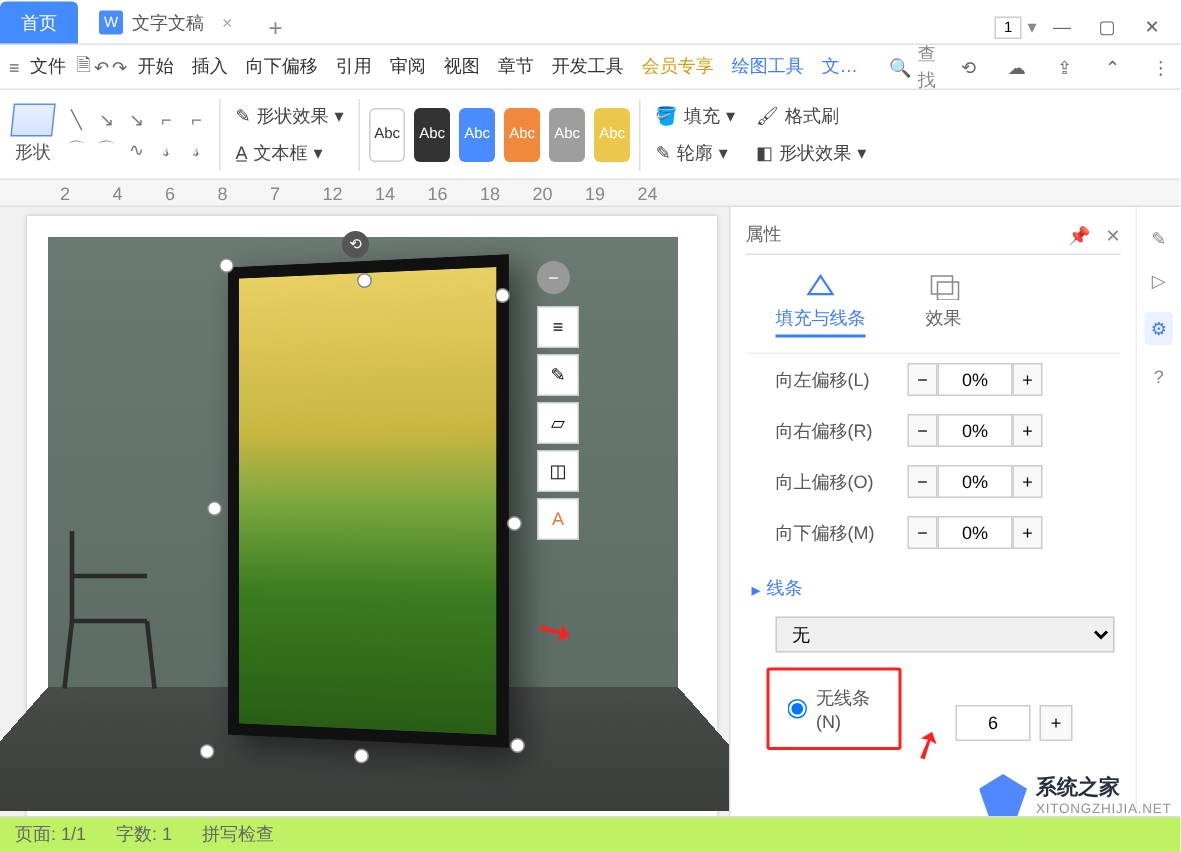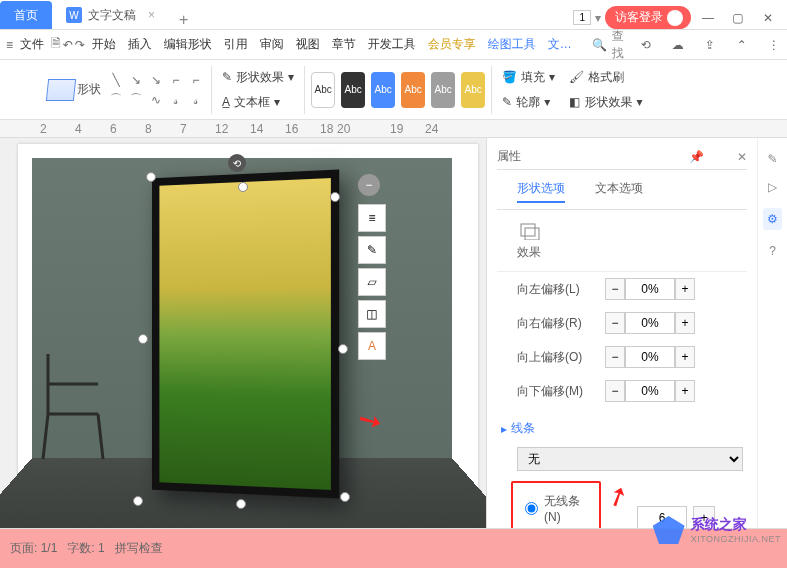--- a/index.html
+++ b/index.html
@@ -19,21 +19,21 @@
 
 .menubar { height: 30px; display: flex; align-items: center; border-bottom: 1px solid #e0e0e0; padding: 0 6px; gap: 2px; }
 .menu-icon { width: 24px; height: 24px; display: flex; align-items: center; justify-content: center; color: #666; cursor: pointer; }
 .menu-text { padding: 4px 5px; cursor: pointer; color: #333; white-space: nowrap; }
 .menu-text.active { color: #3D7DFF; }
 .menu-text.member { color: #D4A017; }
 .search-box { display: flex; align-items: center; gap: 4px; padding: 2px 8px; border-radius: 10px; color: #888; margin-left: 6px; }
 .menu-right-icons { margin-left: auto; display: flex; gap: 8px; }
 
 .toolbar { height: 60px; display: flex; align-items: center; padding: 4px 8px; border-bottom: 1px solid #e0e0e0; gap: 6px; }
-.shape-btn { display: flex; flex-direction: row; align-items: center; gap: 2px; color: #555; margin-left: 39px; }
+.shape-btn { display: flex; flex-direction: column; align-items: center; gap: 2px; color: #555; }
 .shape-btn .big { width: 28px; height: 22px; border: 1.5px solid #5B8DEF; background: linear-gradient(#e8f0ff,#d4e3ff); transform: skewX(-6deg); }
 .line-grid { display: grid; grid-template-columns: repeat(5, 18px); gap: 2px; }
 .line-grid span { width: 18px; height: 18px; display: flex; align-items: center; justify-content: center; color: #777; }
 .vdiv { width: 1px; height: 48px; background: #e0e0e0; }
 .tb-group { display: flex; flex-direction: column; gap: 4px; }
 .tb-item { display: flex; align-items: center; gap: 4px; color: #444; padding: 2px 4px; cursor: pointer; }
 .preset-row { display: flex; gap: 6px; }
 .preset { width: 24px; height: 36px; border-radius: 4px; display: flex; align-items: center; justify-content: center; color: #fff; font-size: 10px; }
 .preset.white { background: #fff; border: 1px solid #ccc; color: #333; }
 .preset.black { background: #333; }
@@ -55,21 +55,21 @@
 .handle { position: absolute; width: 10px; height: 10px; background: #fff; border: 1px solid #888; border-radius: 50%; }
 .rot-handle { position: absolute; width: 18px; height: 18px; background: #555; border-radius: 50%; left: 210px; top: 10px; display:flex; align-items:center; justify-content:center; color:#fff; font-size:10px; }
 .zoom-circle { position: absolute; width: 22px; height: 22px; background: #999; border-radius: 50%; left: 340px; top: 30px; color:#fff; display:flex; align-items:center; justify-content:center; }
 .float-toolbar { position: absolute; left: 340px; top: 60px; display: flex; flex-direction: column; gap: 4px; }
 .float-btn { width: 28px; height: 28px; background: #fff; border: 1px solid #ccc; display: flex; align-items: center; justify-content: center; }
 .chair { position: absolute; left: 20px; top: 200px; width: 80px; height: 120px; }
 .red-arrow { position: absolute; left: 340px; top: 260px; color: #ff2020; font-size: 28px; transform: rotate(-30deg); }
 
 .right-panel { flex: 1; border-left: 1px solid #ddd; display: flex; }
 .props { flex: 1; padding: 6px 10px; position: relative; }
-.props-head { display: flex; align-items: center; border-bottom: 1px solid #e0e0e0; padding: 4px 0; gap: 23px; }
+.props-head { display: flex; align-items: center; border-bottom: 1px solid #e0e0e0; padding: 4px 0; }
 .props-head .ttl { color: #666; }
 .props-head .pin { margin-left: auto; color: #888; cursor: pointer; }
 .props-head .close { margin-left: 10px; color: #888; cursor: pointer; }
 .props-tabs { display: flex; gap: 30px; padding: 10px 20px 6px; border-bottom: 1px solid #e0e0e0; }
 .props-tab { color: #666; padding-bottom: 4px; cursor: pointer; }
 .props-tab.active { color: #3D7DFF; border-bottom: 2px solid #3D7DFF; }
 .props-subtabs { display: flex; gap: 40px; padding: 10px 20px; border-bottom: 1px solid #eee; }
 .subtab { display: flex; flex-direction: column; align-items: center; gap: 4px; color: #666; cursor: pointer; }
 .subtab .ic { width: 24px; height: 20px; }
 .subtab.active { color: #3D7DFF; }
@@ -83,61 +83,57 @@
 .section-head { padding: 12px 4px 6px; color: #3D7DFF; display: flex; align-items: center; gap: 4px; }
 .line-style { display: flex; gap: 8px; align-items: center; padding: 4px 4px 4px 20px; }
 .line-style select { flex:1; height: 24px; border: 1px solid #ccc; padding: 0 6px; }
 .radio-group { padding: 6px 12px; border: 2px solid #ff2020; margin: 6px 8px 4px 14px; border-radius: 2px; width: 90px; }
 .radio-row { display: flex; align-items: center; gap: 6px; padding: 4px 4px 4px 20px; color: #555; }
 .red-arrow2 { position: absolute; left: 120px; bottom: 48px; color: #ff2020; font-size: 26px; transform: rotate(-25deg); }
 .side-icons { width: 30px; border-left: 1px solid #eee; display: flex; flex-direction: column; align-items: center; gap: 14px; padding-top: 14px; }
 .side-ic { color: #888; cursor: pointer; }
 .side-ic.active { color: #3D7DFF; background: #eaf2ff; padding: 4px; border-radius: 3px; }
 
-.statusbar { position: absolute; bottom: 0; left: 0; right: 0; height: 40px; border-top: 1px solid #ddd; display: flex; align-items: center; gap: 10px; padding: 0 10px; font-size: 11px; color: #666; background: #fca5a5; }
+.statusbar { position: absolute; bottom: 0; left: 0; right: 0; height: 24px; border-top: 1px solid #ddd; display: flex; align-items: center; gap: 20px; padding: 0 10px; font-size: 11px; color: #666; background: #bef264; }
 .watermark { position: absolute; right: 6px; bottom: 24px; display: flex; align-items: center; gap: 6px; opacity: 0.9; }
 .watermark .logo { width: 32px; height: 28px; background: #3D7DFF; clip-path: polygon(50% 0, 100% 35%, 80% 100%, 20% 100%, 0 35%); }
-.watermark .t1 { font-size: 14px; font-weight: bold; color: #6d28d9; }
+.watermark .t1 { font-size: 14px; font-weight: bold; color: #0f172a; }
 .watermark .t2 { font-size: 9px; color: #888; letter-spacing: 0.5px; }
 </style>
 </head>
 <body>
 
 <div class="titlebar">
   <div class="tab home">
       <span>首页</span>
     </div>
   <div class="tab doc">
     <span class="doc-icon">W</span>
     <span>文字文稿</span>
     <span style="margin-left:6px;color:#aaa">×</span>
   </div>
   <div class="tab-add">+</div>
   <div class="titlebar-right">
     <span class="win-count">1</span>
     <span style="color:#888">▾</span>
-    <div class="guest-btn">
-      <span>访客登录</span>
-      <span class="avatar"></span>
-    </div>
     <div class="win-btn">—</div>
     <div class="win-btn">▢</div>
     <div class="win-btn">✕</div>
   </div>
 </div>
 
 <div class="menubar">
   <span class="menu-icon">≡</span>
   <span class="menu-text">文件</span>
   <span class="menu-icon">🗎</span>
   <span class="menu-icon">↶</span>
   <span class="menu-icon">↷</span>
   <span class="menu-text">开始</span>
   <span class="menu-text">插入</span>
-  <span class="menu-text">编辑形状</span>
+  <span class="menu-text">向下偏移</span>
   <span class="menu-text">引用</span>
   <span class="menu-text">审阅</span>
   <span class="menu-text">视图</span>
   <span class="menu-text">章节</span>
   <span class="menu-text">开发工具</span>
   <span class="menu-text member">会员专享</span>
   <span class="menu-text active">绘图工具</span>
   <span class="menu-text active">文…</span>
   <div class="search-box">
     <span>🔍</span>
@@ -200,21 +196,21 @@
 <div class="ruler-h">
   <span style="left:40px">2</span>
     <span style="left:75px">4</span>
   <span style="left:110px">6</span>
     <span style="left:145px">8</span>
   <span style="left:180px">7</span>
     <span style="left:215px">12</span>
   <span style="left:250px">14</span>
     <span style="left:285px">16</span>
   <span style="left:320px">18</span>
-    <span style="left:337px">20</span>
+    <span style="left:355px">20</span>
   <span style="left:390px">19</span>
     <span style="left:425px">24</span>
 </div>
 
 <div class="main">
   <div class="canvas-area">
     <div class="page">
       <div class="room-bg"></div>
       <svg class="chair" viewBox="0 0 80 120">
           <path d="M10 10 L10 70 L60 70 M10 70 L5 115 M60 70 L65 115 M10 40 L60 40" stroke="#2b2b2b" stroke-width="3" fill="none"></path>
@@ -243,25 +239,27 @@
     </div>
   </div>
 
   <div class="right-panel">
     <div class="props">
       <div class="props-head">
         <span class="ttl">属性</span>
         <span class="pin">📌</span>
         <span class="close">✕</span>
       </div>
-      <div class="props-tabs">
-        <div class="props-tab active">形状选项</div>
-        <div class="props-tab">文本选项</div>
-      </div>
       <div class="props-subtabs">
+        <div class="subtab active">
+          <svg class="ic" viewBox="0 0 24 20">
+              <path d="M4 16 L12 4 L20 16 Z" fill="none" stroke="#3D7DFF" stroke-width="1.5"></path>
+            </svg>
+          <span class="lbl">填充与线条</span>
+        </div>
         <div class="subtab">
           <svg class="ic" viewBox="0 0 24 20">
               <rect x="4" y="4" width="14" height="12" fill="none" stroke="#888"></rect>
               <rect x="8" y="8" width="14" height="12" fill="none" stroke="#888"></rect>
             </svg>
           <span class="lbl">效果</span>
         </div>
       </div>
 
       <div class="offset-row">

